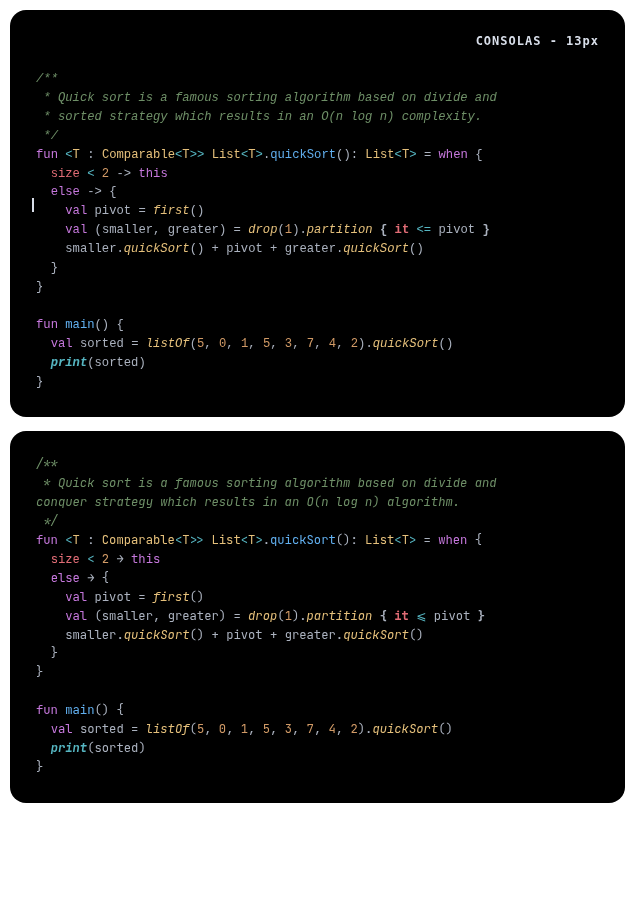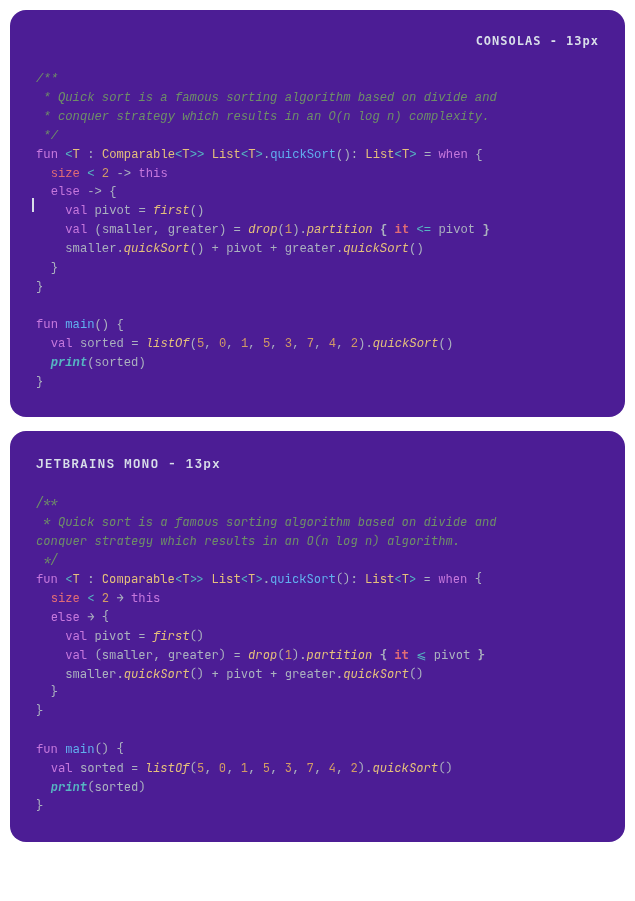--- a/index.html
+++ b/index.html
@@ -3,21 +3,21 @@
 <meta charset="utf-8">
 <style>
   * { margin: 0; padding: 0; box-sizing: border-box; }
   body {
     background: #ffffff;
     padding: 10px;
     font-family: sans-serif;
     width: 635px;
   }
   .card {
-    background: #4c1d95;
+    background: #000000;
     border-radius: 16px;
     padding: 24px 26px 26px 26px;
     margin-bottom: 14px;
     overflow: hidden;
     position: relative;
   }
   .title-right {
     color: #d8dee9;
     font-family: Consolas, monospace;
     font-size: 12px;
@@ -71,39 +71,38 @@
   .pr  { color: #abb2bf; margin-top: 7px; }
 </style>
 </head>
 <body>
 
 <div class="card">
   <div class="title-right">CONSOLAS - 13px</div>
   <div class="cursor"></div>
   <div class="code consolas"><span class="cm">/**</span>
 <span class="cm"> * Quick sort is a famous sorting algorithm based on divide and</span>
-<span class="cm"> * conquer strategy which results in an O(n log n) complexity.</span>
+<span class="cm"> * sorted strategy which results in an O(n log n) complexity.</span>
 <span class="cm"> */</span>
 <span class="kw">fun</span> <span class="op">&lt;</span><span class="ty">T</span><span class="pl"> : </span><span class="ty">Comparable</span><span class="op">&lt;</span><span class="ty">T</span><span class="op">&gt;&gt;</span> <span class="ty">List</span><span class="op">&lt;</span><span class="ty">T</span><span class="op">&gt;</span><span class="pl">.</span><span class="fn">quickSort</span><span class="pl">()</span><span class="pl">: </span><span class="ty">List</span><span class="op">&lt;</span><span class="ty">T</span><span class="op">&gt;</span><span class="pl"> = </span><span class="kw">when</span><span class="pl"> {</span>
 <span>  </span><span class="nm">size</span><span class="op"> &lt; </span><span class="num">2</span><span class="pl"> -&gt; </span><span class="kw2">this</span>
 <span>  </span><span class="kw">else</span><span class="pl"> -&gt; </span><span class="pl">{</span>
 <span>    </span><span class="vl">val</span> <span class="pr">pivot</span><span class="pl"> = </span><span class="call2">first</span><span class="pl">()</span>
 <span>    </span><span class="vl">val</span> <span class="pl">(</span><span class="pr">smaller</span><span class="pl">, </span><span class="pr">greater</span><span class="pl">)</span><span class="pl"> = </span><span class="call2">drop</span><span class="pl">(</span><span class="num">1</span><span class="pl">)</span><span class="pl">.</span><span class="call2">partition</span> <span class="pl bold">{</span> <span class="nm bold">it</span><span class="op"> &lt;= </span><span class="pr">pivot</span> <span class="pl bold">}</span>
 <span>    </span><span class="pr">smaller</span><span class="pl">.</span><span class="call2">quickSort</span><span class="pl">()</span><span class="pl"> + </span><span class="pr">pivot</span><span class="pl"> + </span><span class="pr">greater</span><span class="pl">.</span><span class="call2">quickSort</span><span class="pl">()</span>
 <span>  </span><span class="pl">}</span>
 <span class="pl">}</span>
 
 <span class="kw">fun</span> <span class="fn">main</span><span class="pl">()</span> <span class="pl">{</span>
 <span>  </span><span class="vl">val</span> <span class="pr">sorted</span><span class="pl"> = </span><span class="call2">listOf</span><span class="pl">(</span><span class="num">5</span><span class="pl">, </span><span class="num">0</span><span class="pl">, </span><span class="num">1</span><span class="pl">, </span><span class="num">5</span><span class="pl">, </span><span class="num">3</span><span class="pl">, </span><span class="num">7</span><span class="pl">, </span><span class="num">4</span><span class="pl">, </span><span class="num">2</span><span class="pl">)</span><span class="pl">.</span><span class="call2">quickSort</span><span class="pl">()</span>
 <span>  </span><span class="call it">print</span><span class="pl">(</span><span class="pr">sorted</span><span class="pl">)</span>
 <span class="pl">}</span></div>
 </div>
 
 <div class="card">
-  <div class="title-left">JETBRAINS MONO - 13px</div>
   <div class="code jetbrains"><span class="cm">/**</span>
 <span class="cm"> * Quick sort is a famous sorting algorithm based on divide and</span>
 <span class="cm">conquer strategy which results in an O(n log n) algorithm.</span>
 <span class="cm"> */</span>
 <span class="kw">fun</span> <span class="op">&lt;</span><span class="ty">T</span><span class="pl"> : </span><span class="ty">Comparable</span><span class="op">&lt;</span><span class="ty">T</span><span class="op">&gt;&gt;</span> <span class="ty">List</span><span class="op">&lt;</span><span class="ty">T</span><span class="op">&gt;</span><span class="pl">.</span><span class="fn">quickSort</span><span class="pl">()</span><span class="pl">: </span><span class="ty">List</span><span class="op">&lt;</span><span class="ty">T</span><span class="op">&gt;</span><span class="pl"> = </span><span class="kw">when</span><span class="pl"> {</span>
 <span>  </span><span class="nm">size</span><span class="op"> &lt; </span><span class="num">2</span><span class="pl"> → </span><span class="kw2">this</span>
 <span>  </span><span class="kw">else</span><span class="pl"> → </span><span class="pl">{</span>
 <span>    </span><span class="vl">val</span> <span class="pr">pivot</span><span class="pl"> = </span><span class="call2">first</span><span class="pl">()</span>
 <span>    </span><span class="vl">val</span> <span class="pl">(</span><span class="pr">smaller</span><span class="pl">, </span><span class="pr">greater</span><span class="pl">)</span><span class="pl"> = </span><span class="call2">drop</span><span class="pl">(</span><span class="num">1</span><span class="pl">)</span><span class="pl">.</span><span class="call2">partition</span> <span class="pl bold">{</span> <span class="nm bold">it</span><span class="op"> ⩽ </span><span class="pr">pivot</span> <span class="pl bold">}</span>
 <span>    </span><span class="pr">smaller</span><span class="pl">.</span><span class="call2">quickSort</span><span class="pl">()</span><span class="pl"> + </span><span class="pr">pivot</span><span class="pl"> + </span><span class="pr">greater</span><span class="pl">.</span><span class="call2">quickSort</span><span class="pl">()</span>

